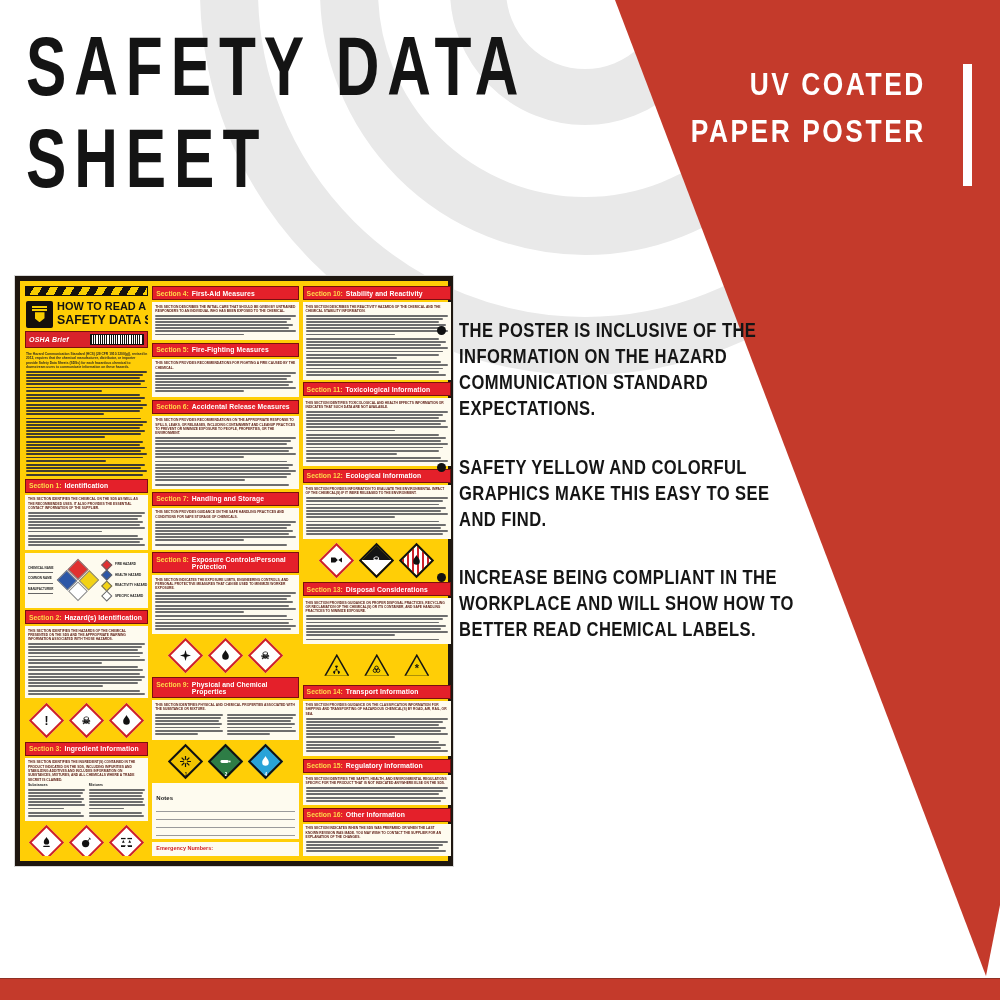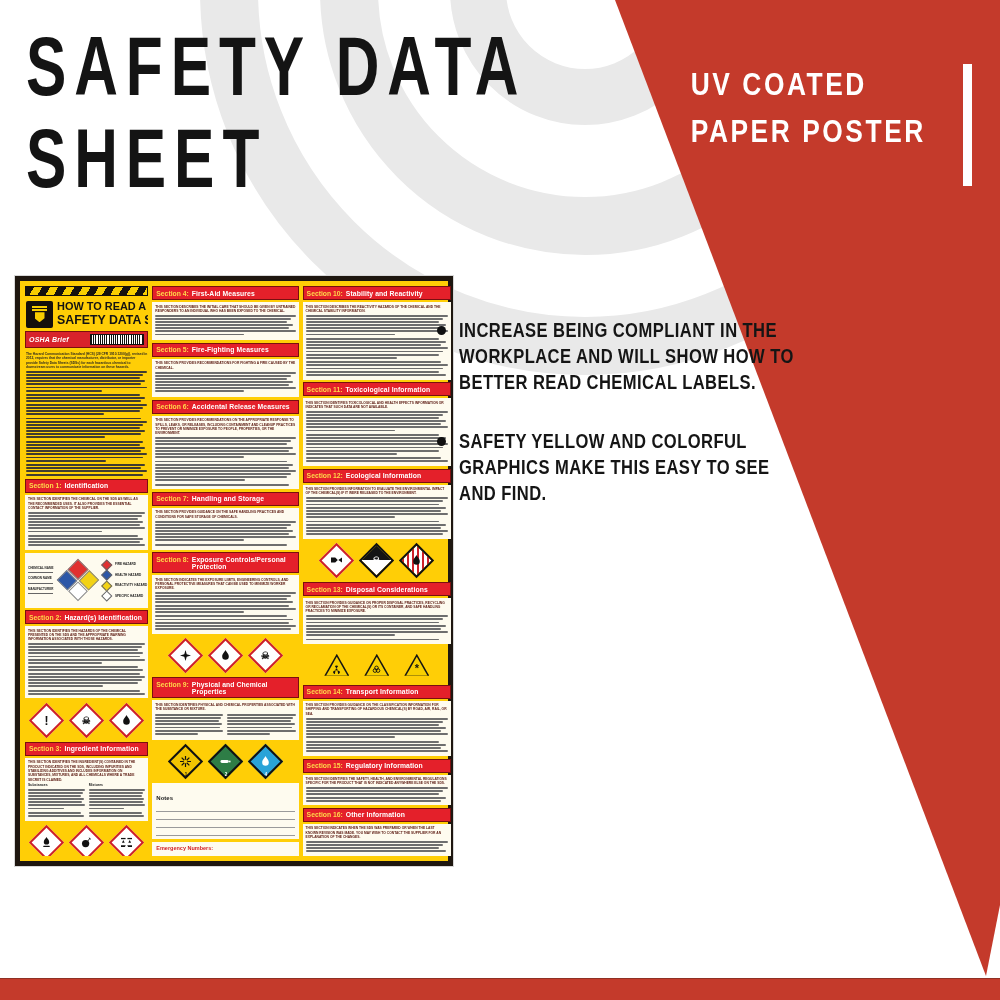--- a/index.html
+++ b/index.html
@@ -12,21 +12,21 @@
   .red-wedge{position:absolute;inset:0;z-index:1;background:#C43A2B;
      clip-path:polygon(61.5% 0, 100% 0, 100% 90.5%, 98.6% 97.6%);}
   .bottom-bar{position:absolute;left:0;right:0;bottom:0;height:21px;background:#C43A2B;
      border-top:1.5px solid #8f3024;z-index:4;}
   
   .page-title{position:absolute;left:26px;top:20px;z-index:3;color:#141414;}
   .pt-line{display:block;font-size:84px;font-weight:bold;letter-spacing:11px;
      transform:scaleX(.72);transform-origin:left top;line-height:1.1;white-space:nowrap;}
   
   .uv-badge{position:absolute;top:62px;right:28px;z-index:3;display:flex;gap:16px;color:#fff;}
-  .uv-lines{text-align:left;}
+  .uv-lines{text-align:right;}
   .uv-line{display:block;font-size:31px;font-weight:bold;letter-spacing:3px;line-height:1.5;
      transform:scaleX(.85);transform-origin:center top;white-space:nowrap;}
   .uv-bar{width:9px;height:122px;background:#fff;margin-top:2px;}
   
   .features{position:absolute;left:437px;top:318px;width:430px;z-index:3;}
   .feature{display:flex;gap:13px;margin-bottom:33px;}
   .fdot{width:9px;height:9px;border-radius:50%;background:#111;margin-top:8px;flex:none;}
   .ftext{font-size:19.5px;font-weight:bold;letter-spacing:.5px;line-height:1.33;color:#151515;
      transform:scaleX(.85);transform-origin:left top;width:117%;}
   
@@ -119,25 +119,29 @@
   <div class="uv-lines">
     <span class="uv-line">UV COATED</span>
     <span class="uv-line">PAPER POSTER</span>
   </div>
   <div class="uv-bar"></div>
 </div>
 
 <div class="features" id="features">
     <div class="feature">
       <span class="fdot"></span>
-      <div class="ftext">INCREASE BEING COMPLIANT IN THE WORKPLACE AND WILL SHOW HOW TO BETTER READ CHEMICAL LABELS.</div>
+      <div class="ftext">THE POSTER IS INCLUSIVE OF THE INFORMATION ON THE HAZARD COMMUNICATION STANDARD EXPECTATIONS.</div>
     </div>
     <div class="feature">
       <span class="fdot"></span>
       <div class="ftext">SAFETY YELLOW AND COLORFUL GRAPHICS MAKE THIS EASY TO SEE AND FIND.</div>
+    </div>
+    <div class="feature">
+      <span class="fdot"></span>
+      <div class="ftext">INCREASE BEING COMPLIANT IN THE WORKPLACE AND WILL SHOW HOW TO BETTER READ CHEMICAL LABELS.</div>
     </div>
   </div>
 
 <div class="poster" id="poster">
     <div class="pcol pcol1">
       <div class="stripes"></div>
       <div class="brand">
         <div class="logo">
           <div class="bar"></div>
           <div class="bar"></div>

